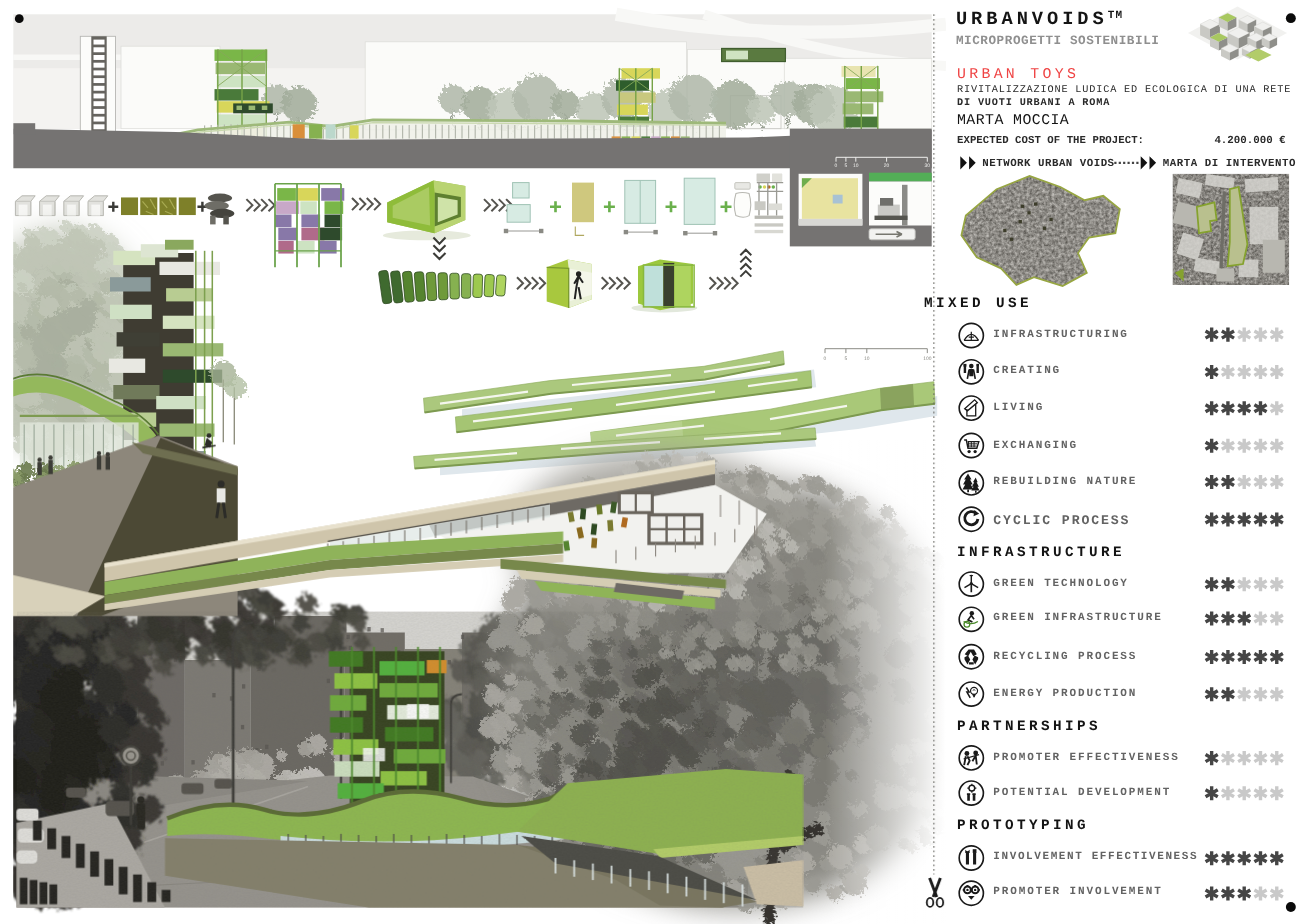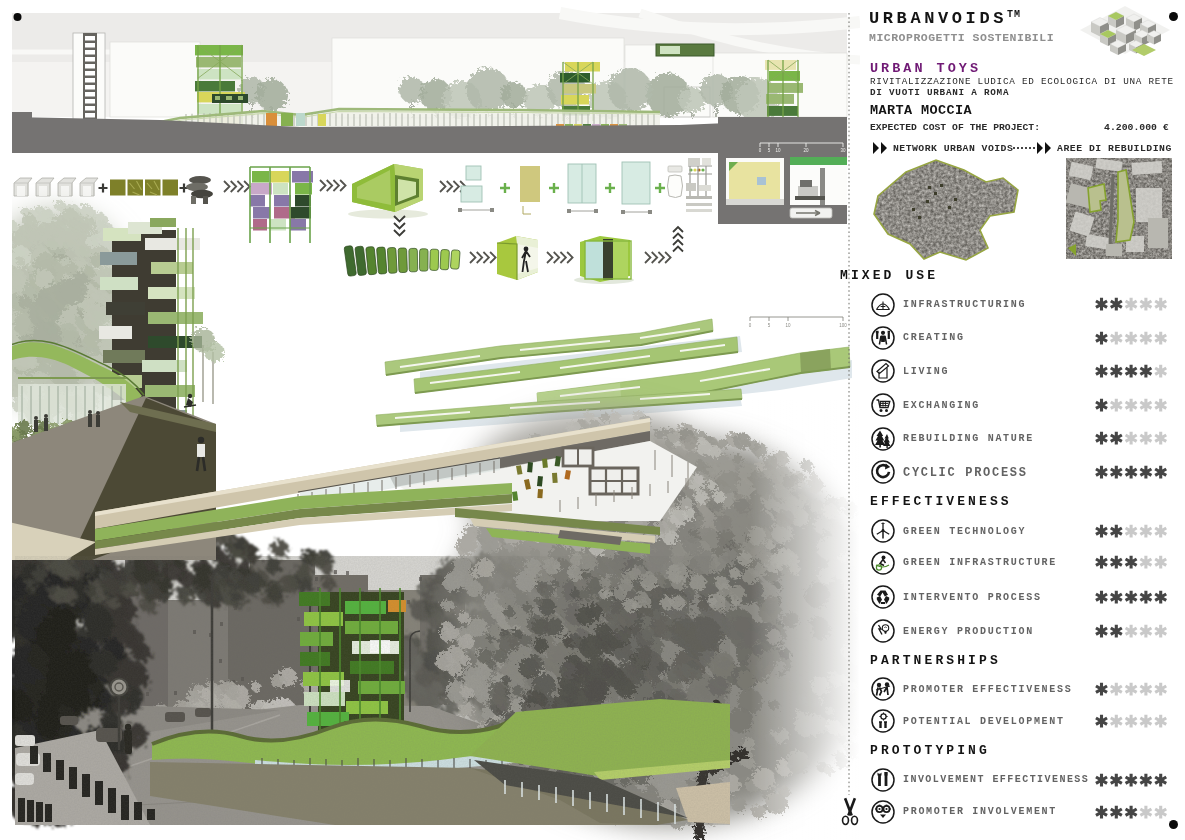--- a/index.html
+++ b/index.html
@@ -3048,27 +3048,27 @@
         <path d="M17,0 L9,21" stroke-width="3.2"></path>
 <ellipse cx="5.5" cy="27" rx="3.6" ry="5" stroke-width="2"></ellipse>
         <ellipse cx="16.5" cy="27" rx="3.6" ry="5" stroke-width="2"></ellipse>
       </g>
     </svg>
 
 <div class="abs hd" style="left:869px;top:9px;font-size:17px;letter-spacing:3.6px;color:#141414;font-weight:bold">URBANVOIDS<span style="font-size:10px;vertical-align:6px;letter-spacing:1px">TM</span></div>
 
 <div class="abs hd" style="left:869px;top:31px;font-size:11.5px;letter-spacing:0.5px;color:#8f8f8f;font-weight:bold">MICROPROGETTI SOSTENIBILI</div>
 
-<div class="abs hd" style="left:870px;top:61px;font-size:13.5px;letter-spacing:3.0px;color:#701a75;font-weight:bold">URBAN TOYS</div>
+<div class="abs hd" style="left:870px;top:61px;font-size:13.5px;letter-spacing:3.0px;color:#ef4444;font-weight:normal">URBAN TOYS</div>
 
 <div class="abs hd" style="left:870px;top:76px;font-size:9.3px;letter-spacing:0.75px;color:#2a2a2a;font-weight:normal">RIVITALIZZAZIONE LUDICA ED ECOLOGICA DI UNA RETE</div>
 
 <div class="abs hd" style="left:870px;top:87px;font-size:9.3px;letter-spacing:0.75px;color:#2a2a2a;font-weight:bold">DI VUOTI URBANI A ROMA</div>
 
-<div class="abs hd" style="left:870px;top:103px;font-size:13.5px;letter-spacing:0.4px;color:#141414;font-weight:bold">MARTA MOCCIA</div>
+<div class="abs hd" style="left:870px;top:103px;font-size:13.5px;letter-spacing:0.4px;color:#141414;font-weight:normal">MARTA MOCCIA</div>
 
 <div class="abs hd" style="left:870px;top:122px;font-size:9.7px;letter-spacing:0.05px;color:#2a2a2a;font-weight:bold">EXPECTED COST OF THE PROJECT:</div>
 
 <div class="abs hd" style="left:1104px;top:122px;font-size:9.8px;letter-spacing:0px;color:#2a2a2a;font-weight:bold">4.200.000 €</div>
 
 <svg class="abs" style="left:1078px;top:4px" width="94" height="58" viewBox="0 0 94 58">
       <defs>
         <filter id="isoblur">
           <feGaussianBlur stdDeviation="0.7"></feGaussianBlur>
         </filter>
@@ -3116,21 +3116,21 @@
     </svg>
 
 <div class="abs hd" style="left:893px;top:143px;font-size:9.8px;letter-spacing:0.45px;color:#2a2a2a;font-weight:bold">NETWORK URBAN VOIDS</div>
 
 <div class="abs" style="left:1013px;top:147px;width:22px;border-top:2px dotted #444"></div>
 
 <svg class="abs" style="left:1035px;top:141px" width="20" height="14" viewBox="0 0 20 14">
       <path d="M2,1 l6,6 l-6,6 z M10,1 l6,6 l-6,6 z" fill="#111"></path>
     </svg>
 
-<div class="abs hd" style="left:1057px;top:143px;font-size:9.8px;letter-spacing:0.5px;color:#2a2a2a;font-weight:bold">AREE DI REBUILDING</div>
+<div class="abs hd" style="left:1057px;top:143px;font-size:9.8px;letter-spacing:0.5px;color:#2a2a2a;font-weight:bold">MARTA DI INTERVENTO</div>
 
 <svg class="abs" style="left:868px;top:156px" width="175" height="108" viewBox="0 0 175 108">
 <defs>
         <filter id="mapnoise" x="-5%" y="-5%" width="110%" height="110%" color-interpolation-filters="sRGB">
 <feTurbulence type="fractalNoise" baseFrequency="0.35" numOctaves="5" seed="8" result="n"></feTurbulence>
 <feColorMatrix in="n" type="matrix" values="0.55 0 0 0 0.28 0.55 0 0 0 0.27 0.55 0 0 0 0.25 0 0 0 0 1"></feColorMatrix>
 <feComposite operator="in" in2="SourceGraphic"></feComposite>
         </filter>
 <filter id="mapnoise2" x="-5%" y="-5%" width="110%" height="110%" color-interpolation-filters="sRGB">
 <feTurbulence type="fractalNoise" baseFrequency="0.4" numOctaves="5" seed="18" result="n"></feTurbulence>
@@ -3277,21 +3277,21 @@
 <div class="abs lb" style="left:903px;top:466px;font-size:12px;letter-spacing:1.7px">CYCLIC PROCESS</div>
 
 <svg class="abs" style="left:1094px;top:463.5px" width="80" height="16" viewBox="0 0 80 16">
       <path d="M7.50,1.80 L7.50,14.60 M1.96,5.00 L13.04,11.40 M13.04,5.00 L1.96,11.40" stroke="#454545" stroke-width="3.1" stroke-linecap="butt" fill="none"></path>
       <path d="M22.30,1.80 L22.30,14.60 M16.76,5.00 L27.84,11.40 M27.84,5.00 L16.76,11.40" stroke="#454545" stroke-width="3.1" stroke-linecap="butt" fill="none"></path>
       <path d="M37.10,1.80 L37.10,14.60 M31.56,5.00 L42.64,11.40 M42.64,5.00 L31.56,11.40" stroke="#454545" stroke-width="3.1" stroke-linecap="butt" fill="none"></path>
       <path d="M51.90,1.80 L51.90,14.60 M46.36,5.00 L57.44,11.40 M57.44,5.00 L46.36,11.40" stroke="#454545" stroke-width="3.1" stroke-linecap="butt" fill="none"></path>
       <path d="M66.70,1.80 L66.70,14.60 M61.16,5.00 L72.24,11.40 M72.24,5.00 L61.16,11.40" stroke="#454545" stroke-width="3.1" stroke-linecap="butt" fill="none"></path>
     </svg>
 
-<div class="abs hd" style="left:870px;top:494px;font-size:13px;letter-spacing:3.1px">EFFECTIVENESS</div>
+<div class="abs hd" style="left:870px;top:494px;font-size:13px;letter-spacing:3.1px">INFRASTRUCTURE</div>
 
 <svg class="abs" style="left:870px;top:518px" width="26" height="26" viewBox="0 0 26 26">
       <circle cx="13" cy="13" r="11" fill="#fff" stroke="#1a1a1a" stroke-width="1.5"></circle>
       <line x1="13" y1="12.5" x2="13" y2="20.5" stroke="#1a1a1a" stroke-width="1.5"></line>
       <g stroke="#1a1a1a" stroke-width="1.3" fill="none">
         <path d="M13,12.5 L13,5"></path>
         <path d="M13,12.5 L6.8,16.2"></path>
         <path d="M13,12.5 L19.2,16.2"></path>
       </g>
       <circle cx="13" cy="12.5" r="1.4" fill="#1a1a1a"></circle>
@@ -3327,21 +3327,21 @@
     </svg>
 
 <svg class="abs" style="left:870px;top:584px" width="26" height="26" viewBox="0 0 26 26">
       <circle cx="13" cy="13" r="11" fill="#fff" stroke="#1a1a1a" stroke-width="1.5"></circle>
       <path d="M10.5,6.5 h5 l2.5,4.3 l-3.2,1.8 l-2.3,-4 l-2.3,4 l-3.2,-1.8 Z" fill="#1a1a1a"></path>
       <path d="M6.8,13.5 l3.2,-1.5 l2,3.6 l-2.5,4.4 l-2.7,-4.6 Z" fill="#1a1a1a"></path>
       <path d="M19.2,13.5 l-3.2,-1.5 l-2,3.6 l2.5,4.4 l2.7,-4.6 Z" fill="#1a1a1a"></path>
       <path d="M10.8,19 h4.4" stroke="#1a1a1a" stroke-width="2"></path>
     </svg>
 
-<div class="abs lb" style="left:903px;top:592px;font-size:10px;letter-spacing:1.7px">INTERVENTO PROCESS</div>
+<div class="abs lb" style="left:903px;top:592px;font-size:10px;letter-spacing:1.7px">RECYCLING PROCESS</div>
 
 <svg class="abs" style="left:1094px;top:589px" width="80" height="16" viewBox="0 0 80 16">
       <path d="M7.50,1.80 L7.50,14.60 M1.96,5.00 L13.04,11.40 M13.04,5.00 L1.96,11.40" stroke="#454545" stroke-width="3.1" stroke-linecap="butt" fill="none"></path>
       <path d="M22.30,1.80 L22.30,14.60 M16.76,5.00 L27.84,11.40 M27.84,5.00 L16.76,11.40" stroke="#454545" stroke-width="3.1" stroke-linecap="butt" fill="none"></path>
       <path d="M37.10,1.80 L37.10,14.60 M31.56,5.00 L42.64,11.40 M42.64,5.00 L31.56,11.40" stroke="#454545" stroke-width="3.1" stroke-linecap="butt" fill="none"></path>
       <path d="M51.90,1.80 L51.90,14.60 M46.36,5.00 L57.44,11.40 M57.44,5.00 L46.36,11.40" stroke="#454545" stroke-width="3.1" stroke-linecap="butt" fill="none"></path>
       <path d="M66.70,1.80 L66.70,14.60 M61.16,5.00 L72.24,11.40 M72.24,5.00 L61.16,11.40" stroke="#454545" stroke-width="3.1" stroke-linecap="butt" fill="none"></path>
     </svg>
 
 <svg class="abs" style="left:870px;top:618px" width="26" height="26" viewBox="0 0 26 26">

